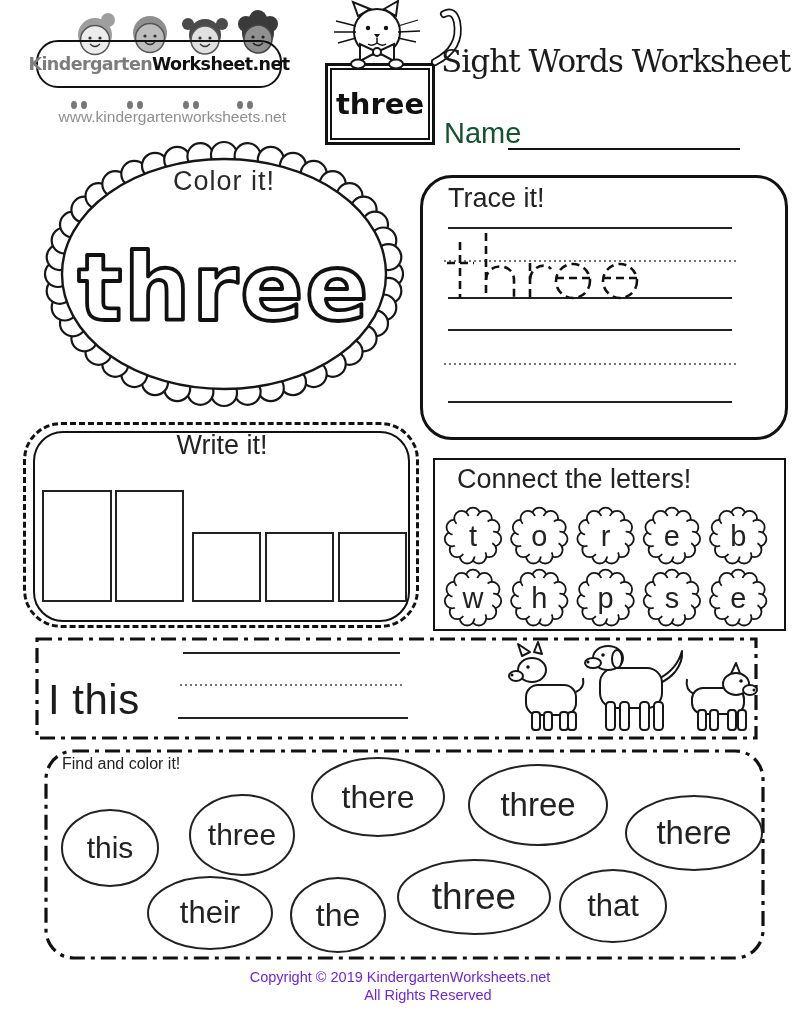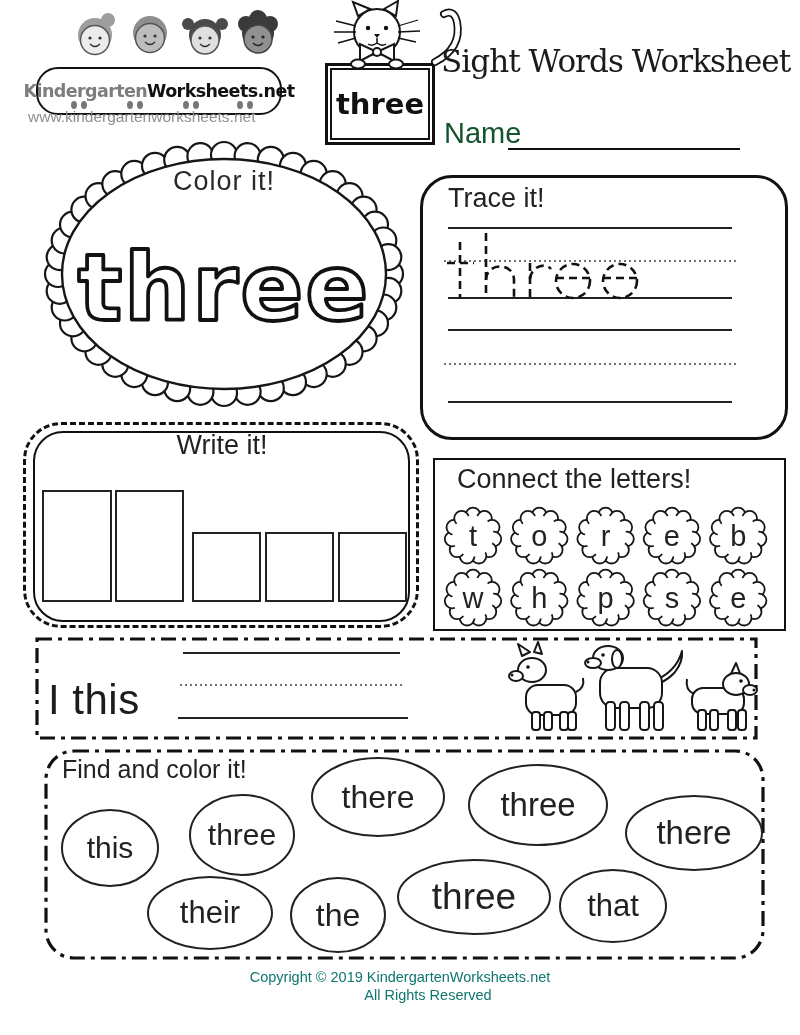--- a/index.html
+++ b/index.html
@@ -3,26 +3,26 @@
 <meta charset="utf-8">
 <style>
   html,body{margin:0;padding:0;background:#fff;}
   .page{position:relative;width:800px;height:1035px;background:#fff;overflow:hidden;
         font-family:"Liberation Sans",sans-serif;color:#161616;}
   .abs{position:absolute;}
   svg{position:absolute;overflow:visible;}
   .fillw{fill:#fff;stroke:#161616;stroke-width:2;}
 
   
-  .banner{position:absolute;left:36px;top:67px;width:242px;height:44px;border:2.5px solid #111;
+  .banner{position:absolute;left:36px;top:40px;width:242px;height:44px;border:2.5px solid #111;
           border-radius:22px;display:flex;align-items:center;justify-content:center;
           font-family:"DejaVu Sans",sans-serif;font-size:17.5px;letter-spacing:-0.6px;white-space:nowrap;}
   .banner .gray{color:#7d7d7d;font-weight:600;}
   .banner .blk{color:#111;font-weight:bold;}
-  .www{position:absolute;left:28px;top:108px;width:258px;text-align:left;
+  .www{position:absolute;left:28px;top:108px;width:258px;text-align:right;
        font-size:15.5px;color:#8f8f8f;}
 
   
   .sign{position:absolute;left:325px;top:63px;width:104px;height:76px;border:3px solid #111;background:#fff;}
   .sign-inner{position:absolute;left:2px;top:2px;right:2px;bottom:2px;border:2px solid #111;
       display:flex;align-items:center;justify-content:center;
       font-family:"DejaVu Sans",sans-serif;font-weight:bold;font-size:29px;color:#111;}
 
   .title{position:absolute;left:441px;top:42px;font-family:"DejaVu Serif",serif;font-size:32px;
          color:#1b1b1b;white-space:nowrap;letter-spacing:-1px;transform:scaleX(0.97);transform-origin:left;}
@@ -35,30 +35,30 @@
 
   .write-outer{position:absolute;left:23px;top:422px;width:390px;height:200px;border:3px dashed #111;border-radius:38px;}
   .write-inner{position:absolute;left:33px;top:431px;width:373px;height:187px;border:2.5px solid #111;border-radius:30px;}
   .write-label{position:absolute;left:33px;top:430px;width:378px;text-align:center;}
   .letterbox{position:absolute;border:2px solid #222;background:#fff;}
 
   .connect-box{position:absolute;left:433px;top:458px;width:349px;height:169px;border:2.5px solid #111;}
   .connect-label{position:absolute;left:457px;top:464px;}
 
   .sentence-word{position:absolute;top:676px;font-size:42px;color:#1c1c1c;letter-spacing:0.5px;}
-  .find-label{position:absolute;left:62px;top:755px;font-size:25px;color:#222;}
+  .find-label{position:absolute;left:62px;top:755px;font-size:16px;color:#222;}
 
   .petal{fill:#fff;stroke:#161616;stroke-width:1.8;}
   .fcenter{fill:#fff;stroke:none;}
   .fletter{font-family:"Liberation Sans",sans-serif;font-size:29px;fill:#222;text-anchor:middle;}
   .scallop{fill:#fff;stroke:#161616;stroke-width:2.2;}
   .findoval{fill:#fff;stroke:#222;stroke-width:2;}
   .findtext{font-family:"Liberation Sans",sans-serif;fill:#222;text-anchor:middle;}
 
-  .footer{position:absolute;left:0;width:800px;text-align:center;color:#0f766e;}
+  .footer{position:absolute;left:0;width:800px;text-align:center;color:#6d28d9;}
   .f1{top:969px;font-size:14.5px;}
   .f2{top:987px;font-size:14.5px;padding-left:28px;}
 
   .hline{stroke:#222;stroke-width:2;}
   .dotline{stroke:#444;stroke-width:1.4;stroke-dasharray:2 3;}
   .dashword{stroke:#111;stroke-width:2.6;fill:none;stroke-dasharray:8 5;}
   .dashdot{fill:none;stroke:#111;stroke-width:3.2;stroke-dasharray:15 6 4 6;}
 </style>
 </head>
 <body>
@@ -104,21 +104,21 @@
         <ellipse cx="110" cy="101" rx="3" ry="4"></ellipse>
       <ellipse cx="156" cy="101" rx="3" ry="4"></ellipse>
         <ellipse cx="166" cy="101" rx="3" ry="4"></ellipse>
       <ellipse cx="210" cy="101" rx="3" ry="4"></ellipse>
         <ellipse cx="220" cy="101" rx="3" ry="4"></ellipse>
     </g>
   </svg>
 
   <div class="banner">
     <span class="gray">Kindergarten</span>
-      <span class="blk">Worksheets.net</span>
+      <span class="blk">Worksheet.net</span>
   </div>
   <div class="www">www.kindergartenworksheets.net</div>
 
   <div class="sign">
     <div class="sign-inner">three</div>
   </div>
   <svg class="abs" style="left:320px;top:0;" width="150" height="72">
     <path d="M115,62 Q142,48 137,22 Q134,9 124,14" stroke="#111" stroke-width="8" fill="none" stroke-linecap="round"></path>
     <path d="M115,62 Q142,48 137,22 Q134,9 124,14" stroke="#fff" stroke-width="4.6" fill="none" stroke-linecap="round"></path>
     <path d="M38,16 L33,2 L50,9 Z" class="fillw"></path>

